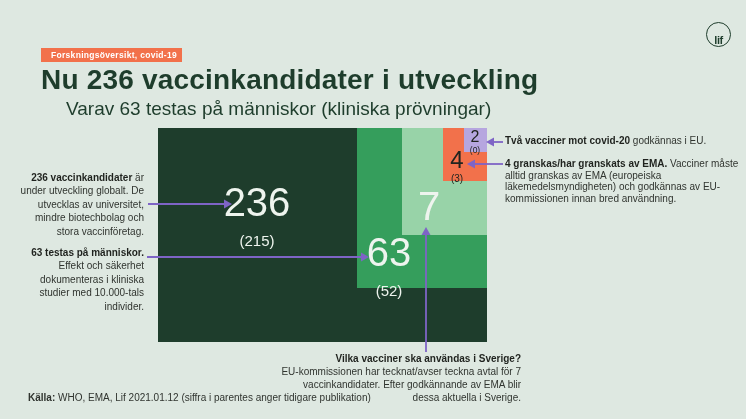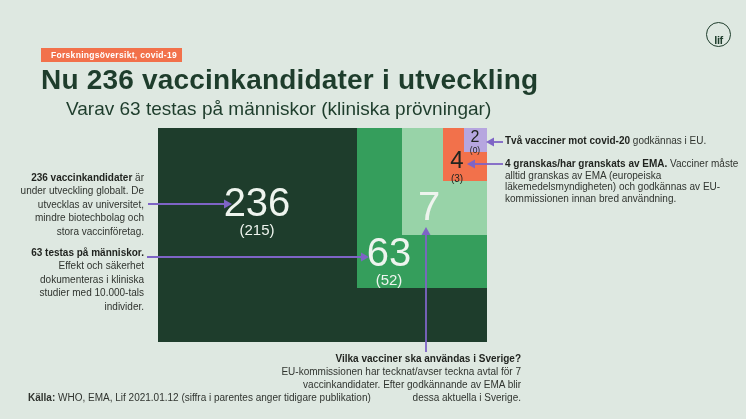--- a/index.html
+++ b/index.html
@@ -54,21 +54,21 @@
   
   .square { position: absolute; }
   #sq-236 { left: 158px; top: 128px; width: 329px; height: 214px; }
   #sq-63  { left: 357px; top: 128px; width: 130px; height: 160px; }
   #sq-7   { left: 402px; top: 128px; width:  85px; height: 107px; }
   #sq-4   { left: 443px; top: 128px; width:  44px; height:  53px; }
   #sq-2   { left: 464px; top: 128px; width:  23px; height:  24px; }
 
   .sq-label { position: absolute; text-align: center; line-height: 1; transform: translateX(-50%); }
   .num-big  { font-size: 40px; color: #eef4ee; }
-  .num-sub  { font-size: 15px; color: #eef4ee; margin-top: 0; }
+  .num-sub  { font-size: 15px; color: #eef4ee; margin-top: 11px; }
   #lbl-236 { left: 257px; top: 182px; }
   #lbl-63  { left: 389px; top: 232px; }
   #lbl-7   { left: 429px; top: 186px; }
   #lbl-4   { left: 457px; top: 148px; }
   #lbl-4 .num-big { font-size: 24px; color: #20241f; }
   #lbl-4 .num-sub { font-size: 10px; color: #20241f; margin-top: 2px; }
   #lbl-2   { left: 475px; top: 129px; }
   #lbl-2 .num-big { font-size: 16px; color: #20241f; }
   #lbl-2 .num-sub { font-size: 8.5px; color: #20241f; margin-top: 1px; }
 

